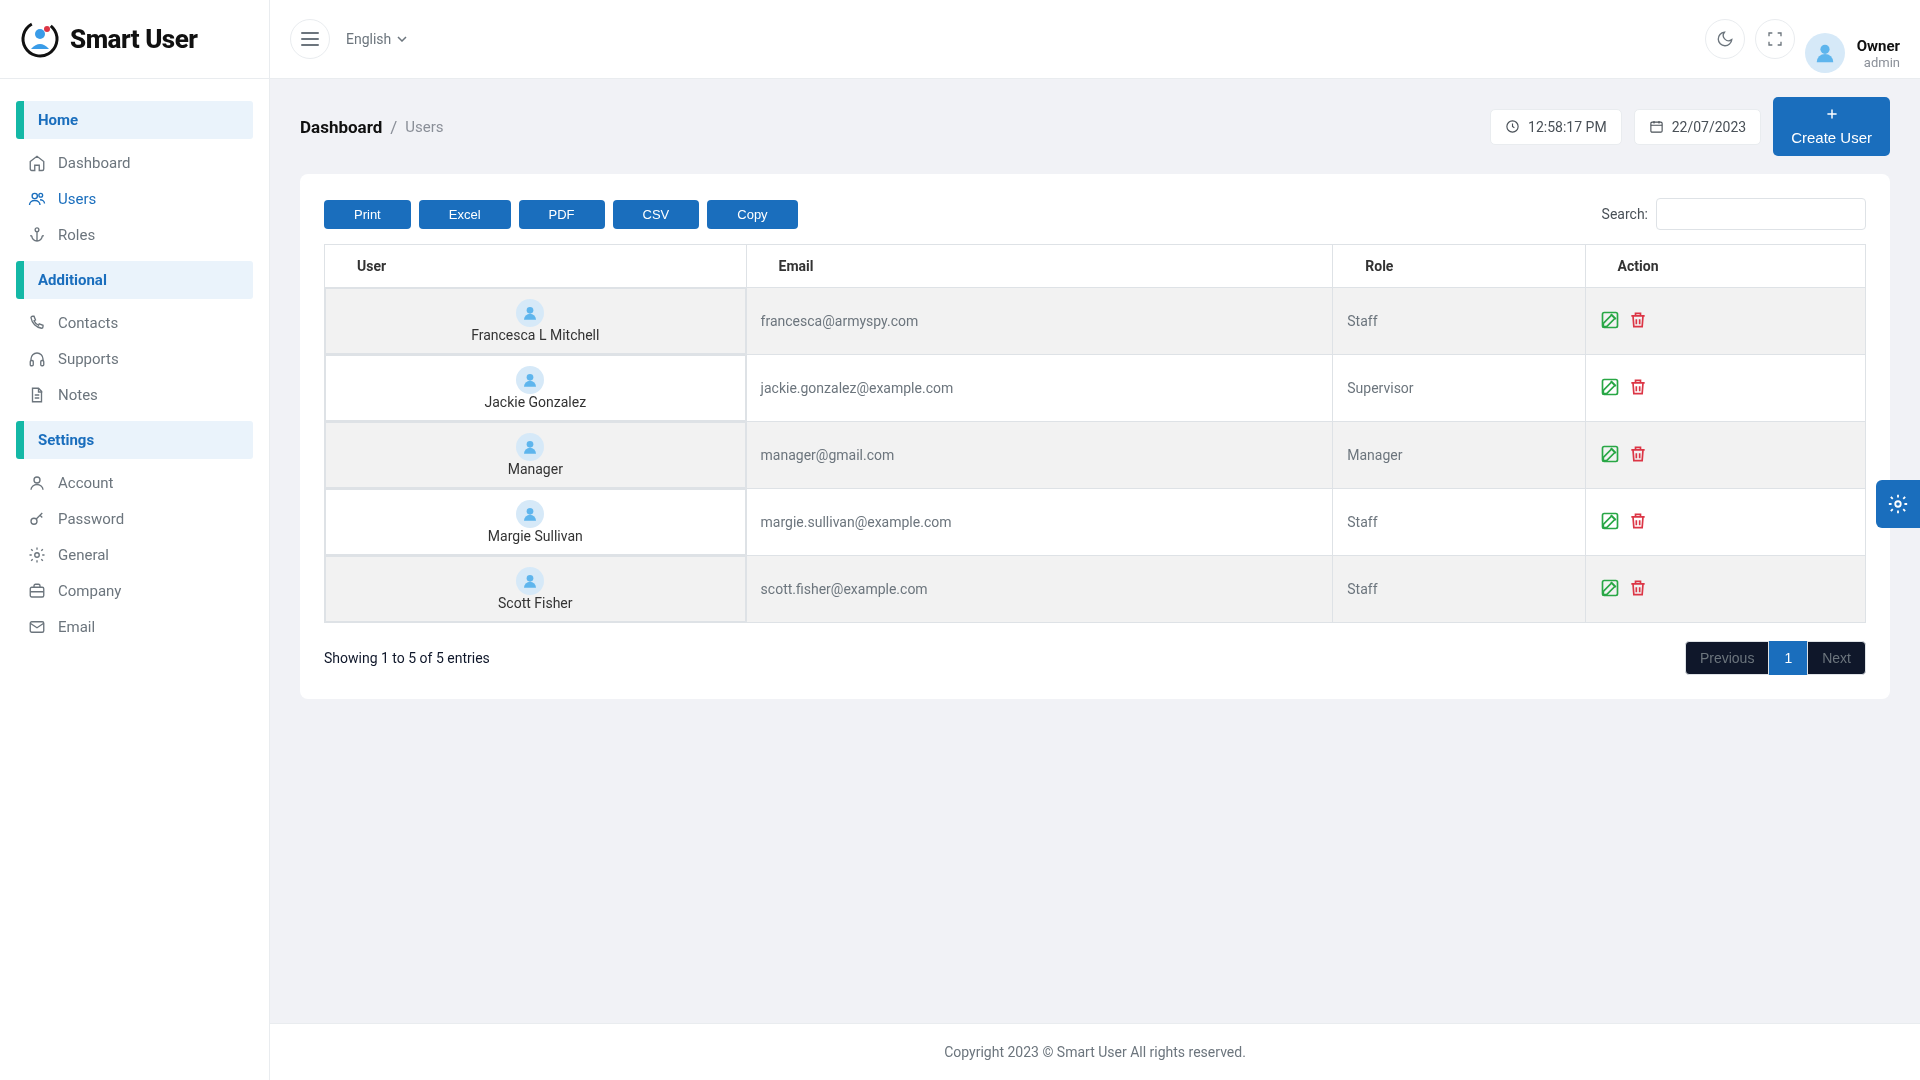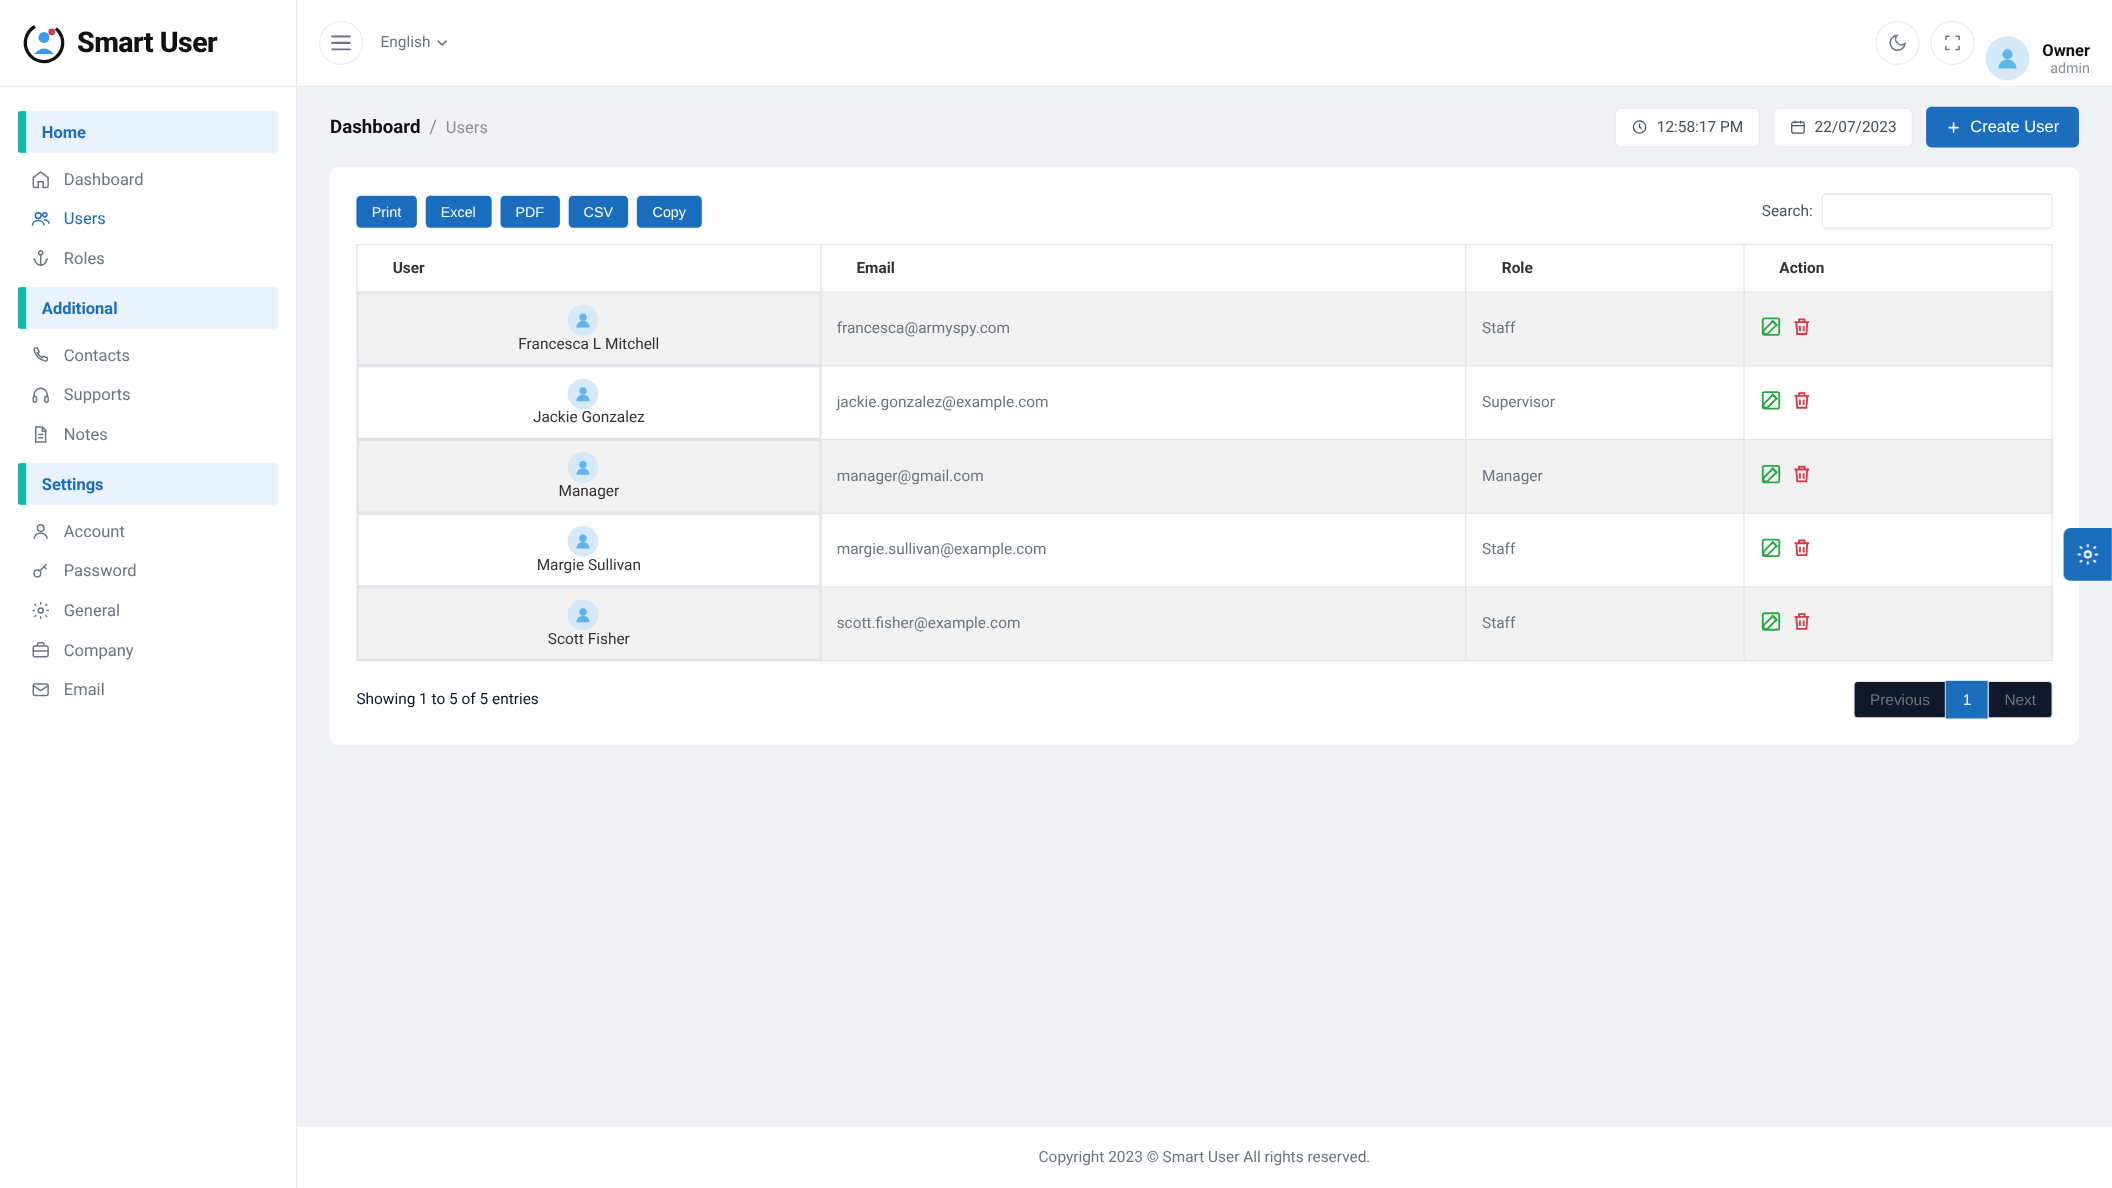--- a/index.html
+++ b/index.html
@@ -31,26 +31,26 @@
 .user-meta .role { color: #8a8f98; font-size: 13px; text-align: right; }
 
 
 .page-header { display: flex; align-items: center; padding: 18px 30px; }
 .breadcrumb { display: flex; align-items: center; gap: 8px; font-size: 17px; }
 .breadcrumb .root { font-weight: 700; color: #111; }
 .breadcrumb .sep { color: #8a8f98; }
 .breadcrumb .leaf { color: #8a8f98; font-size: 15px; }
 .header-right { margin-left: auto; display: flex; align-items: center; gap: 12px; }
 .pill { background: #fff; border: 1px solid #e9ecef; border-radius: 5px; padding: 9px 14px; display: flex; align-items: center; gap: 8px; color: #495057; font-size: 14px; }
-.btn-primary { background: #1a6ebd; color: #fff; border: none; border-radius: 5px; padding: 10px 18px; display: flex; align-items: center; gap: 8px; cursor: pointer; font-size: 15px; font-weight: 500; }
+.btn-primary { background: #1a6ebd; color: #fff; border: none; border-radius: 5px; padding: 10px 18px; display: flex; align-items: center; gap: 8px; cursor: pointer; font-size: 15px; font-weight: 500; flex-direction: column; }
 
 
 .card { background: #fff; margin: 0 30px 24px; border-radius: 8px; padding: 24px; }
 .card-toolbar { display: flex; align-items: center; margin-bottom: 14px; }
-.btn-blue { background: #1a6ebd; color: #fff; border: none; border-radius: 4px; padding: 7px 14px; font-size: 13px; cursor: pointer; margin-right: 8px; }
+.btn-blue { background: #1a6ebd; color: #fff; border: none; border-radius: 4px; padding: 7px 30px; font-size: 13px; cursor: pointer; margin-right: 8px; }
 .search-wrap { margin-left: auto; display: flex; align-items: center; gap: 8px; }
 .search-wrap label { color: #495057; }
 .search-wrap input { border: 1px solid #dee2e6; border-radius: 4px; padding: 7px 10px; width: 210px; font-size: 14px; }
 
 
 table { width: 100%; border-collapse: collapse; }
 th { text-align: left; padding: 13px 32px; font-weight: 700; border: 1px solid #dee2e6; background: #fff; font-size: 14px; }
 tbody tr { border: 1px solid #dee2e6; }
 tbody tr:nth-child(odd) { background: #f2f2f2; }
 td { padding: 10px 14px; border: 1px solid #dee2e6; color: #6c757d; font-size: 14px; vertical-align: middle; flex-direction: column; }

